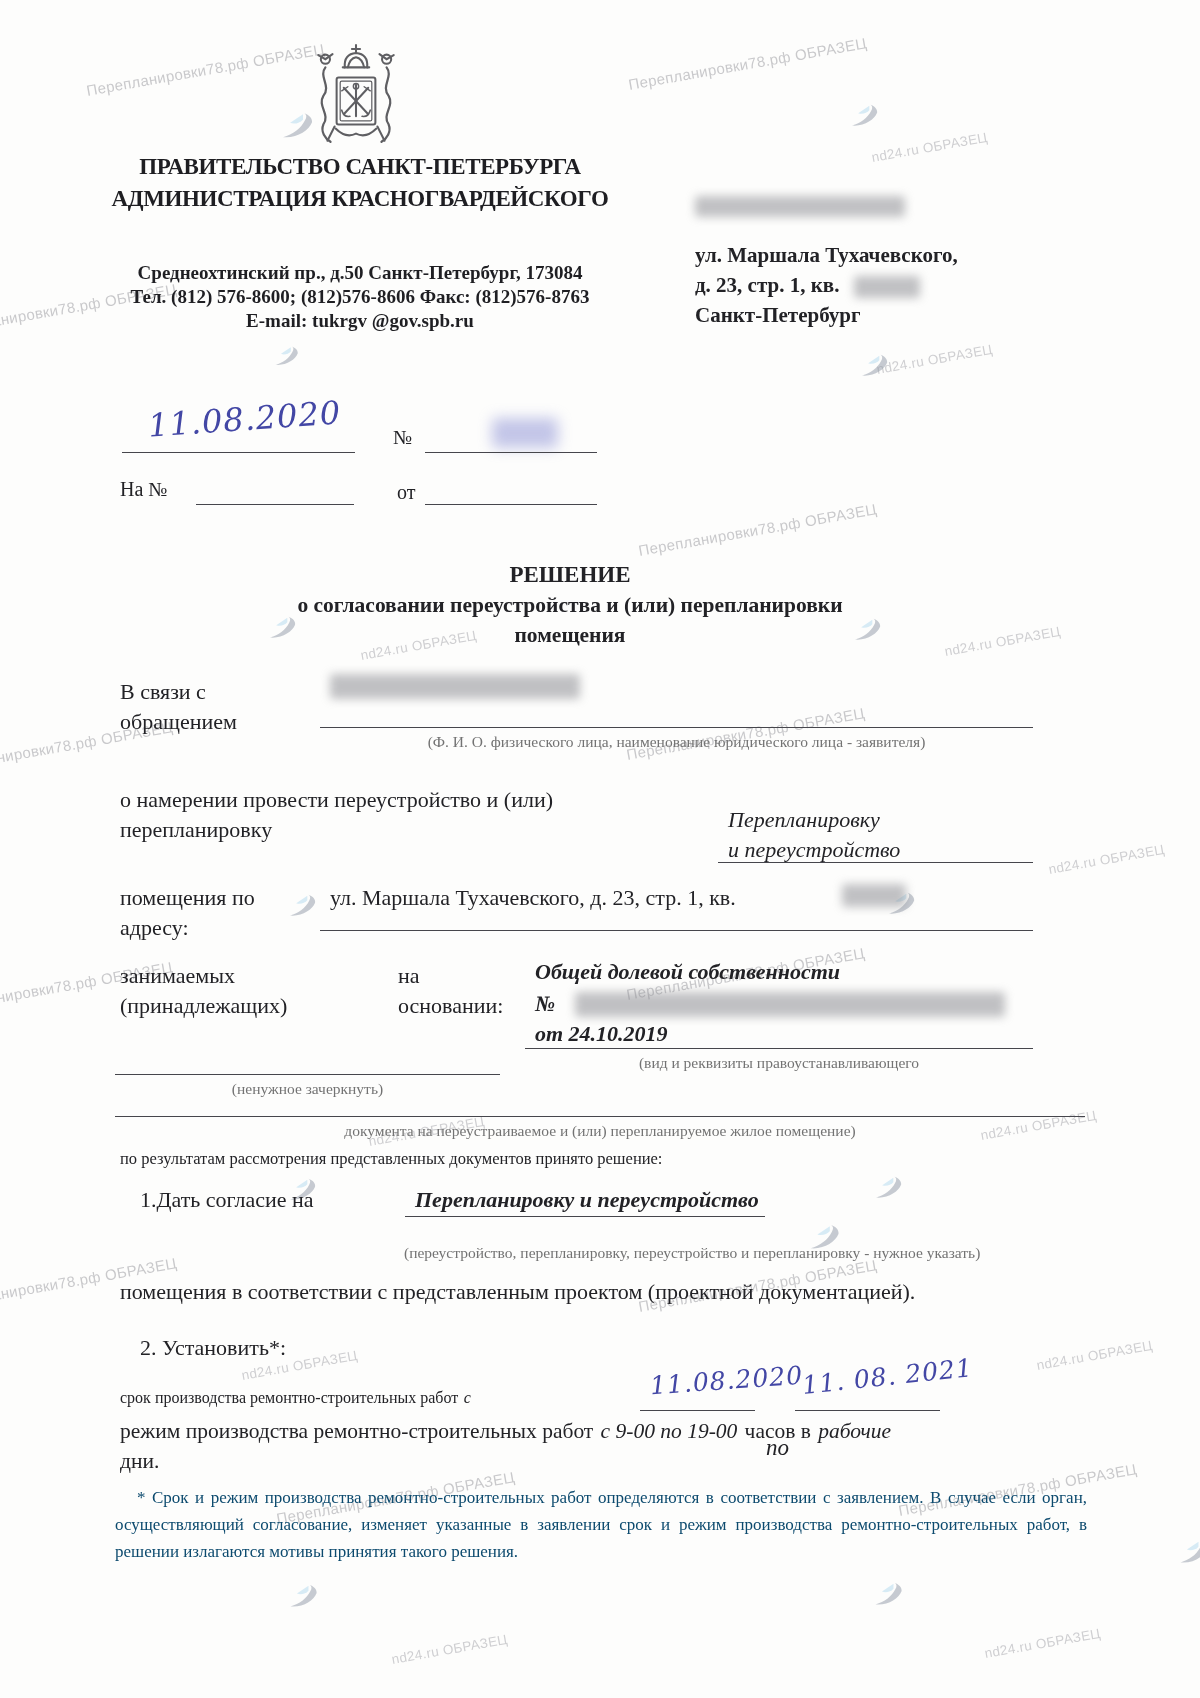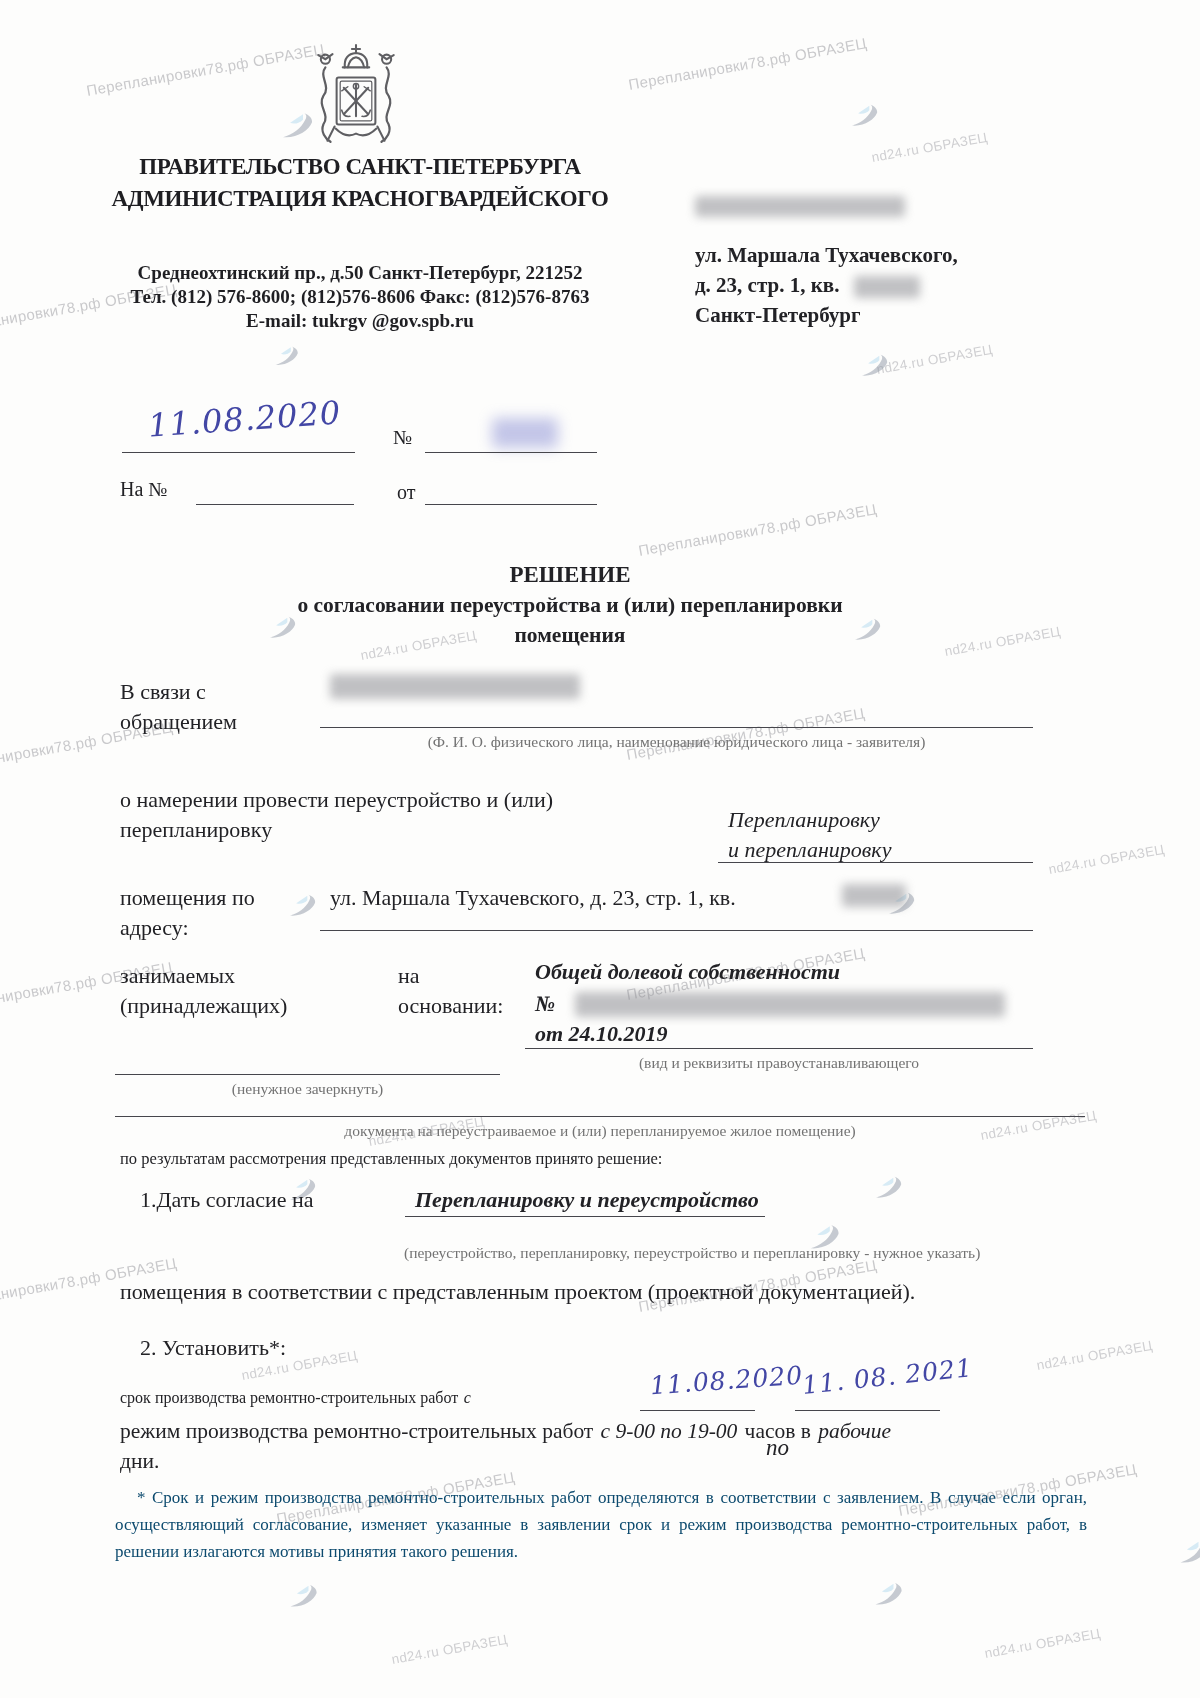--- a/index.html
+++ b/index.html
@@ -136,21 +136,21 @@
     <path d="M36,47 L42,43" stroke-width="1.4"></path>
       <path d="M64,47 L58,43" stroke-width="1.4"></path>
     <path d="M30,84 Q40,94 50,89 Q60,94 70,84"></path>
     <path d="M29,82 L22,96"></path>
       <path d="M71,82 L78,96"></path>
   </svg>
 
   <div class="org" style="top:154px">ПРАВИТЕЛЬСТВО САНКТ-ПЕТЕРБУРГА</div>
   <div class="org" style="top:186px">АДМИНИСТРАЦИЯ КРАСНОГВАРДЕЙСКОГО</div>
 
-  <div class="contact" style="top:262px">Среднеохтинский пр., д.50 Санкт-Петербург, 221252</div>
+  <div class="contact" style="top:262px">Среднеохтинский пр., д.50 Санкт-Петербург, 173084</div>
   <div class="contact" style="top:286px">Тел. (812) 576-8600; (812)576-8606 Факс: (812)576-8763</div>
   <div class="contact" style="top:310px">E-mail:  tukrgv @gov.spb.ru</div>
 
   <div class="blur" style="left:695px;top:196px;width:210px;height:21px"></div>
   <div class="recip" style="top:243px">ул. Маршала Тухачевского,</div>
   <div class="recip" style="top:273px">д. 23, стр. 1, кв.</div>
   <div class="blur" style="left:854px;top:276px;width:66px;height:22px"></div>
   <div class="recip" style="top:303px">Санкт-Петербург</div>
 
   <div class="hw" style="left:148px;top:400px;font-size:32px;transform:rotate(-4deg)">11.08.2020</div>
@@ -170,21 +170,21 @@
 
   <div class="t" style="left:120px;top:678px">В связи с</div>
   <div class="t" style="left:120px;top:708px">обращением</div>
   <div class="blur" style="left:330px;top:674px;width:250px;height:25px"></div>
   <div class="rule" style="left:320px;top:727px;width:713px"></div>
   <div class="cap" style="left:320px;top:733px;width:713px">(Ф. И. О. физического лица, наименование юридического лица - заявителя)</div>
 
   <div class="t" style="left:120px;top:786px">о намерении провести переустройство и (или)</div>
   <div class="t" style="left:120px;top:816px">перепланировку</div>
   <div class="t i" style="left:728px;top:806px">Перепланировку</div>
-  <div class="t i" style="left:728px;top:836px">и перепланировку</div>
+  <div class="t i" style="left:728px;top:836px">и переустройство</div>
   <div class="rule" style="left:718px;top:862px;width:315px"></div>
 
   <div class="t" style="left:120px;top:884px">помещения по</div>
   <div class="t" style="left:120px;top:914px">адресу:</div>
   <div class="t" style="left:330px;top:884px">ул. Маршала Тухачевского, д. 23, стр. 1, кв.</div>
   <div class="blur" style="left:842px;top:884px;width:64px;height:23px"></div>
   <div class="rule" style="left:320px;top:930px;width:713px"></div>
 
   <div class="t" style="left:120px;top:962px">занимаемых</div>
   <div class="t" style="left:120px;top:992px">(принадлежащих)</div>

